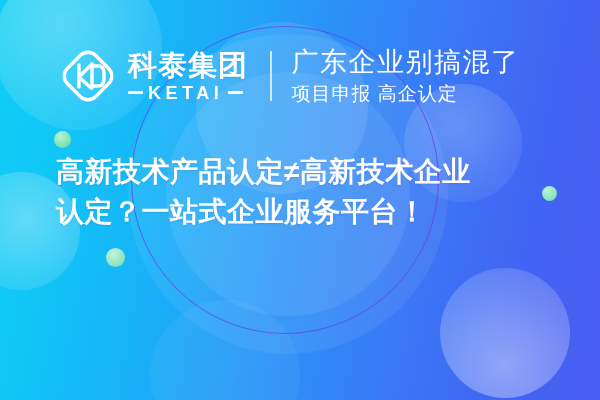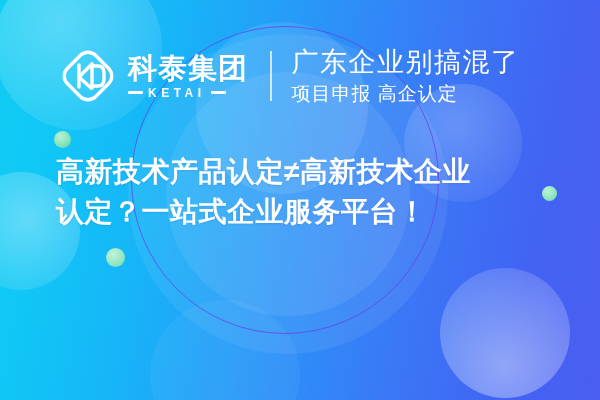--- a/index.html
+++ b/index.html
@@ -135,21 +135,21 @@
     gap: 5px;
   }
   .brand-rule {
     display: block;
     width: 15px; height: 3px;
     background: #ffffff;
     border-radius: 1px;
   }
   .brand-en {
     color: #ffffff;
-    font-size: 12px;
+    font-size: 18px;
     font-weight: 700;
     letter-spacing: 4.5px;
     line-height: 1;
     white-space: nowrap;
   }
   .divider {
     width: 1.5px;
     height: 50px;
     background: rgba(255,255,255,0.72);
     margin: 0 20px 0 22px;

